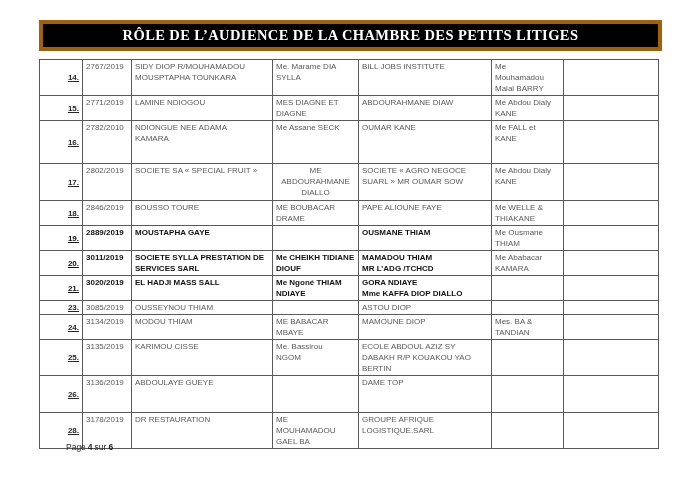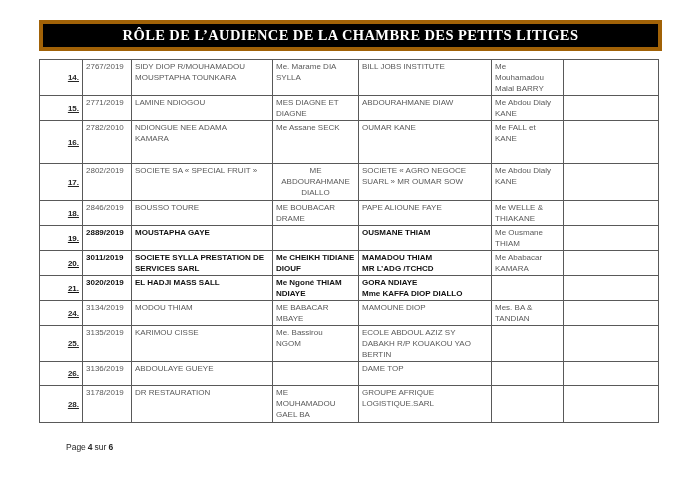--- a/index.html
+++ b/index.html
@@ -178,20 +178,29 @@
       <td class="c-plaintiff">EL HADJI MASS SALL</td>
       <td class="c-lawyer1">Me Ngoné THIAM
 NDIAYE</td>
       <td class="c-defendant">GORA NDIAYE
 Mme KAFFA DIOP DIALLO</td>
       <td class="c-lawyer2"></td>
       <td class="c-extra"></td>
     </tr>
 
 
+    <tr>
+      <td class="c-num">23.</td>
+      <td class="c-case">3085/2019</td>
+      <td class="c-plaintiff">OUSSEYNOU THIAM</td>
+      <td class="c-lawyer1"></td>
+      <td class="c-defendant">ASTOU DIOP</td>
+      <td class="c-lawyer2"></td>
+      <td class="c-extra"></td>
+    </tr>
 
     <tr>
       <td class="c-num">24.</td>
       <td class="c-case">3134/2019</td>
       <td class="c-plaintiff">MODOU THIAM</td>
       <td class="c-lawyer1">ME BABACAR
 MBAYE</td>
       <td class="c-defendant">MAMOUNE DIOP</td>
       <td class="c-lawyer2">Mes. BA &amp;
 TANDIAN</td>

